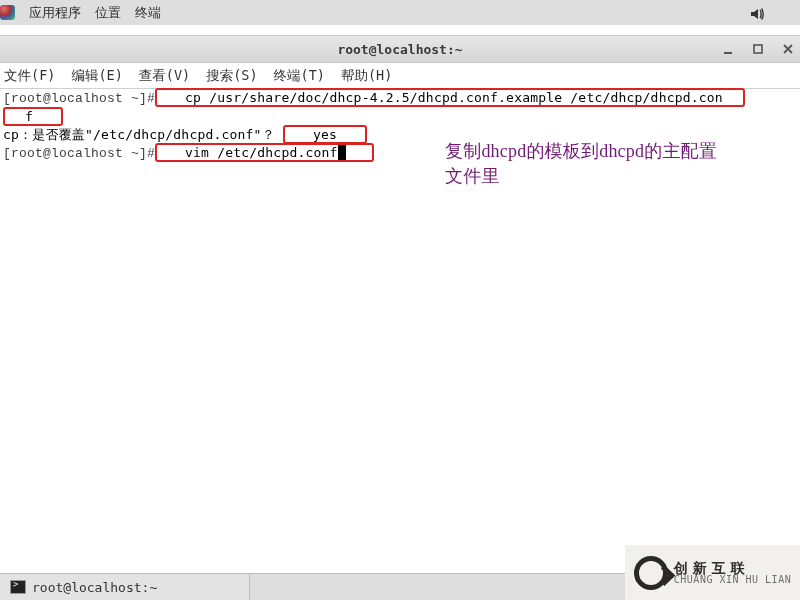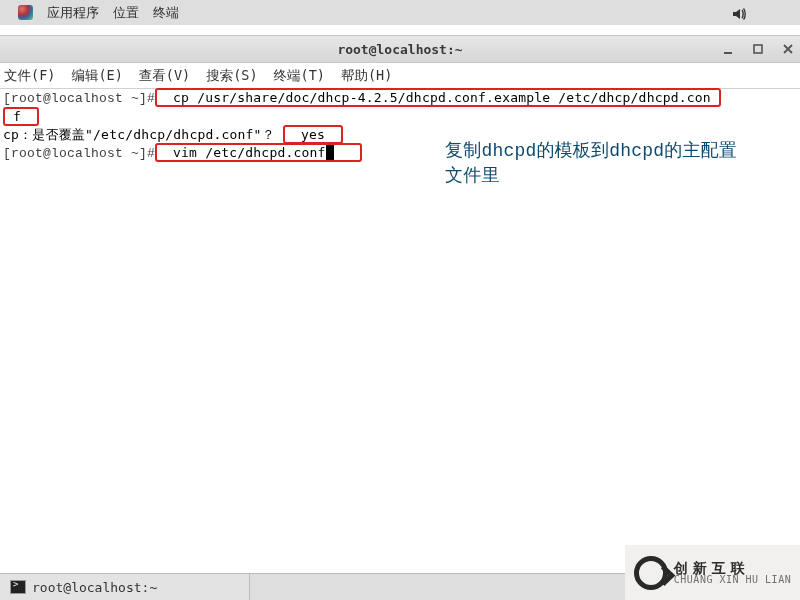--- a/index.html
+++ b/index.html
@@ -12,21 +12,21 @@
   position: relative;
   overflow: hidden;
 }
 
 
 .top-panel {
   background: #dedede;
   height: 25px;
   display: flex;
   align-items: center;
-  padding: 0 18px;
+  padding: 0 0;
   color: #2e2e2e;
 }
 .top-panel .left { display: flex; align-items: center; gap: 14px; }
 .top-panel .right { margin-left: auto; display: flex; align-items: center; gap: 12px; flex-direction: column; }
 .apps-icon {
   width: 15px; height: 15px;
   border-radius: 3px;
   background: radial-gradient(circle at 4px 4px,#d77,#a33 40%,#36a 60%, #6c6);
 }
 .top-panel span { font-size: 13px; }
@@ -87,35 +87,35 @@
   padding: 0px 3px;
   position: relative;
   height: 480px;
   letter-spacing: 0.2px;
 }
 .term-line { white-space: pre; }
 .hostname { color: #404040; font-family: Liberation Mono, monospace; }
 .redbox {
   border: 2px solid #d22;
   border-radius: 3px;
-  padding: 0 8px;
+  padding: 0 20px;
   display: inline;
 }
 .cursor {
   display: inline-block;
   width: 8px; height: 15px;
   background: #000;
   vertical-align: -3px;
 }
 
 
 .annot {
   position: absolute;
-  color: #0c4a6e;
-  font-family: Liberation Mono, monospace;
+  color: #701a75;
+  font-family: Liberation Serif, serif;
   font-size: 18px;
   white-space: nowrap;
 }
 
 
 .taskbar {
   position: absolute;
   bottom: 0; left: 0;
   width: 625px;
   height: 27px;

